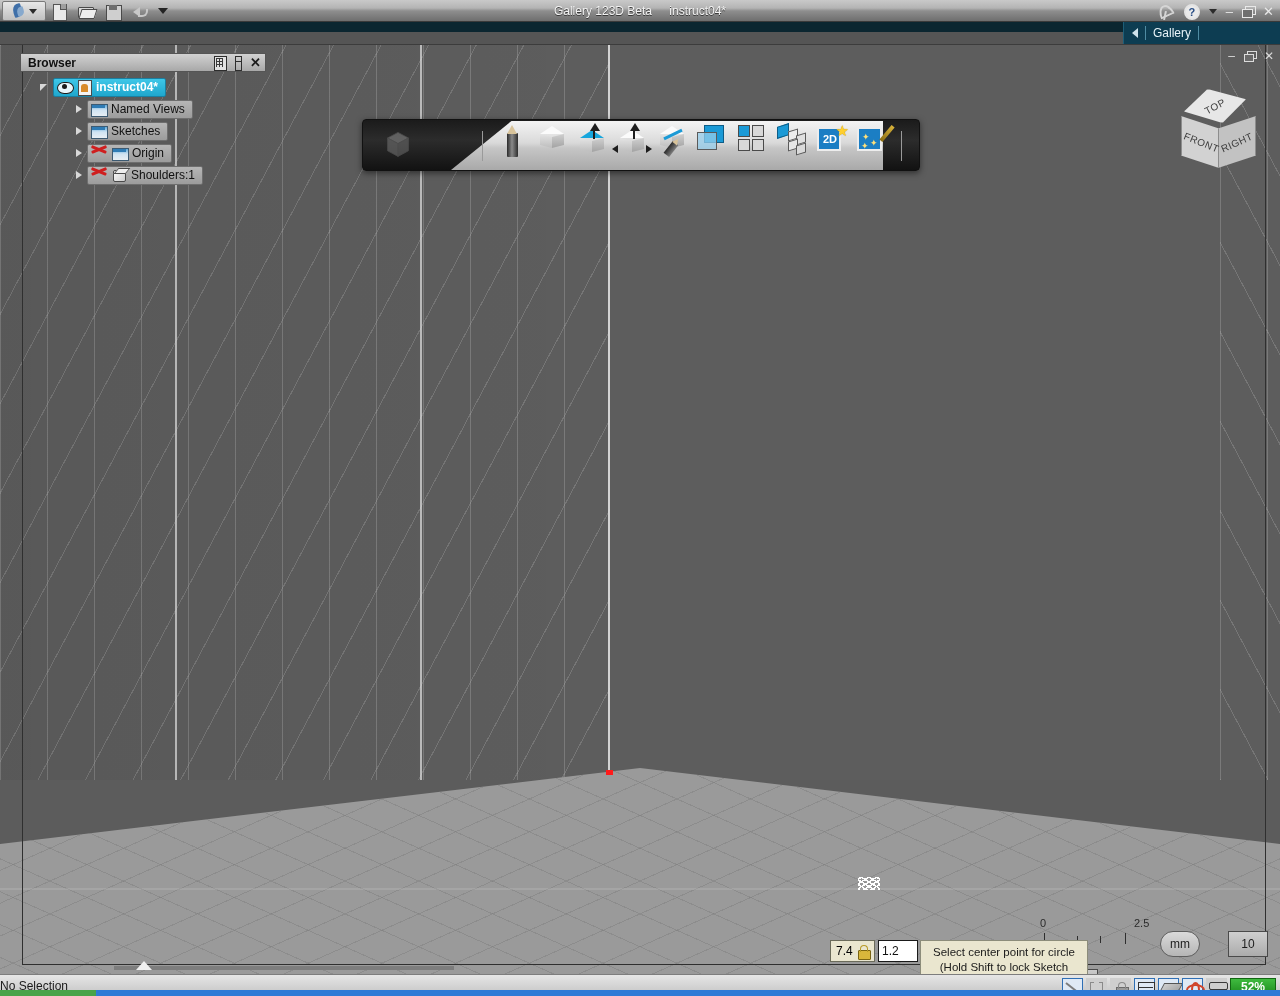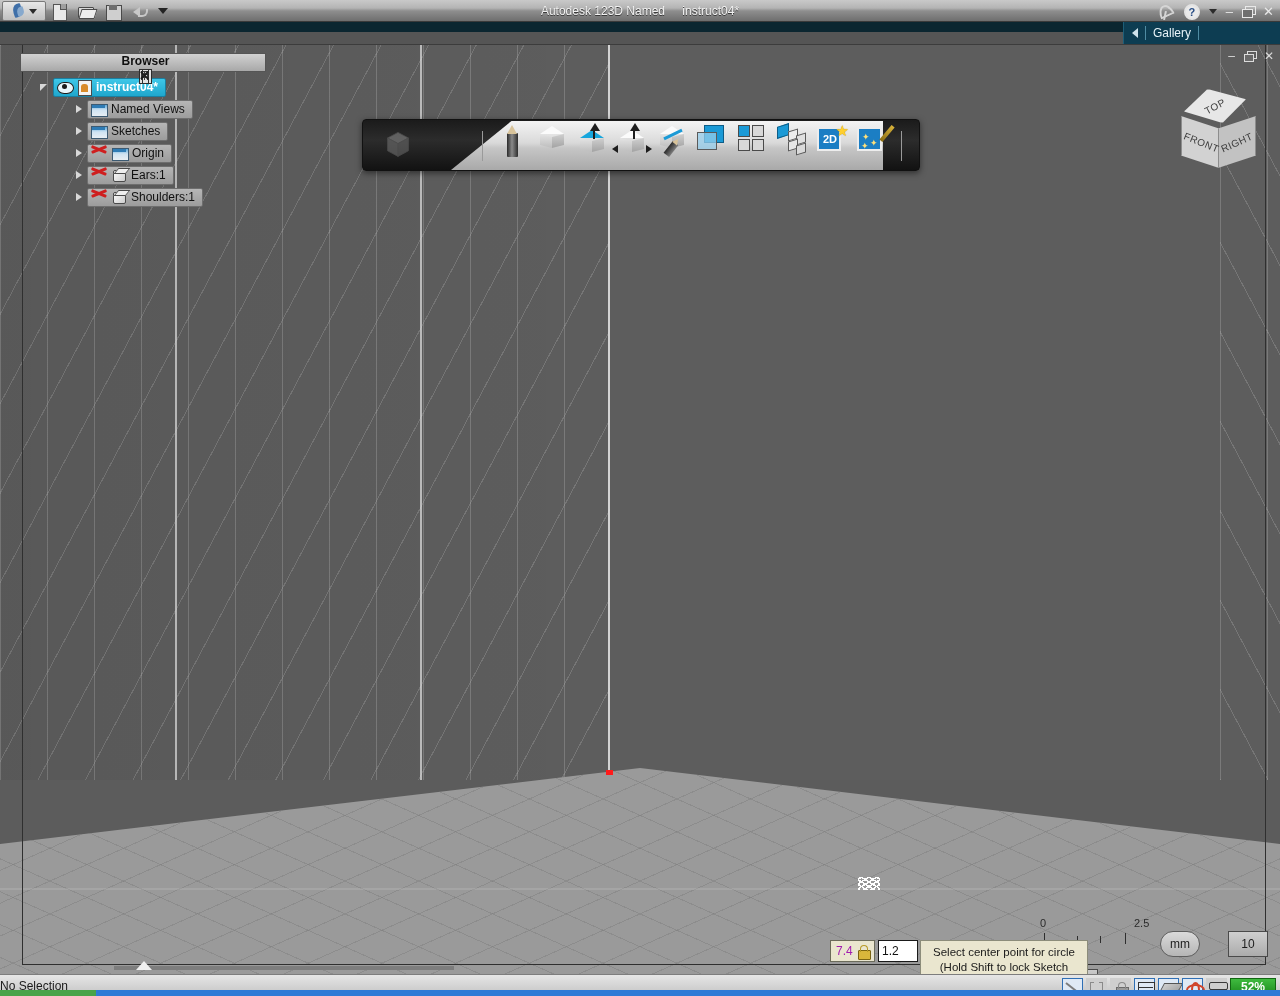--- a/index.html
+++ b/index.html
@@ -149,21 +149,21 @@
   .innerwc .ic-restore2{width:11px;height:10px;position:relative;}
   .innerwc .ic-restore2:before{content:"";position:absolute;left:3px;top:0;width:8px;height:6px;border:1px solid #dcdcdc;}
   .innerwc .ic-restore2:after{content:"";position:absolute;left:0;top:3px;width:8px;height:6px;border:1px solid #dcdcdc;background:#6a6a6a;}
 
   
   .browser{
     position:absolute; left:20px; top:8px; width:246px;
   }
   .browser-hdr{
     height:19px; background:linear-gradient(to bottom,#d2d2d2,#a8a8a8);
-    border:1px solid #555; display:flex; align-items:center; padding:0 2px;flex-direction:column;
+    border:1px solid #555; display:flex; align-items:center; padding:0 2px;
   }
   .browser-hdr .btitle{font-size:12px;font-weight:bold;color:#101010;padding-left:5px;flex:1;}
   .bh-ic{width:15px;height:15px;position:relative;margin-left:3px;}
   .ic-filter:before{content:"";position:absolute;left:2px;top:1px;width:11px;height:13px;border:1px solid #2d2d2d;background:#e2e2e2;}
   .ic-filter:after{content:"";position:absolute;left:4px;top:3px;width:7px;height:9px;
     background-image:repeating-linear-gradient(to bottom,#3a3a3a 0 1px,transparent 1px 3px),repeating-linear-gradient(to right,#3a3a3a 0 1px,transparent 1px 3px);}
   .ic-dock:before{content:"";position:absolute;left:5px;top:1px;width:5px;height:13px;border:1px solid #2d2d2d;}
   .ic-dock:after{content:"";position:absolute;left:5px;top:6px;width:7px;height:1px;background:#2d2d2d;}
   .ic-close2{color:#1c1c1c;font-size:13px;font-weight:bold;line-height:15px;text-align:center;}
 
@@ -300,21 +300,21 @@
   .halfbox{
     position:absolute;left:1036px;top:924px;width:62px;height:22px;
     background:linear-gradient(to bottom,#cbcbcb,#a6a6a6);border:1px solid #4a4a4a;
     display:flex;align-items:center;justify-content:center;font-size:12px;color:#1c1c1c;
   }
 
   
   .valbox{
     position:absolute;left:830px;top:895px;height:22px;
     background:#eae6cf;border:1px solid #6b6b5a;display:flex;align-items:center;gap:5px;padding:0 5px;
-    font-size:12px;color:#a21caf;
+    font-size:12px;color:#000000;
   }
   .lockic{width:11px;height:13px;position:relative;}
   .lockic:before{content:"";position:absolute;left:0;top:5px;width:11px;height:8px;background:#d8b63b;border:1px solid #7a6412;border-radius:1px;}
   .lockic:after{content:"";position:absolute;left:2.5px;top:0px;width:6px;height:6px;border:1.6px solid #b89a28;border-bottom:none;border-radius:4px 4px 0 0;}
   .valinput{
     position:absolute;left:878px;top:895px;width:40px;height:22px;background:#fff;border:1px solid #1a1a1a;
     font-size:12px;color:#111;padding:0 3px;line-height:20px;
   }
   .tooltip{
     position:absolute;left:920px;top:895px;width:168px;padding:4px 6px;
@@ -411,21 +411,21 @@
 
     <div class="qat">
       <span class="qi ic-new"></span>
       <span class="qi ic-open"></span>
       <span class="qi ic-save"></span>
       <span class="qi ic-undo"></span>
       <span class="ic-morecar"></span>
     </div>
 
     <div class="tb-title">
-      <span>Autodesk 123D Named</span>
+      <span>Gallery 123D Beta</span>
       <span class="proj">instruct04*</span>
     </div>
 
     <div class="tb-right">
       <span class="ic-sat"></span>
       <span class="ic-help">?</span>
       <span class="caret-dn"></span>
       <span class="wc min">–</span>
       <span class="ic-restore"></span>
       <span class="wc">✕</span>
@@ -513,28 +513,20 @@
 
         <div class="trow" style="padding-left:52px">
           <span class="twist closed"></span>
           <span class="tchip">
             <span class="ic-eyeoff"></span>
             <span class="ic-folder"></span>
             <span>Origin</span>
           </span>
         </div>
 
-        <div class="trow" style="padding-left:52px">
-          <span class="twist closed"></span>
-          <span class="tchip">
-            <span class="ic-eyeoff"></span>
-            <span class="ic-solid"></span>
-            <span>Ears:1</span>
-          </span>
-        </div>
 
         <div class="trow" style="padding-left:52px">
           <span class="twist closed"></span>
           <span class="tchip">
             <span class="ic-eyeoff"></span>
             <span class="ic-solid"></span>
             <span>Shoulders:1</span>
           </span>
         </div>
 

